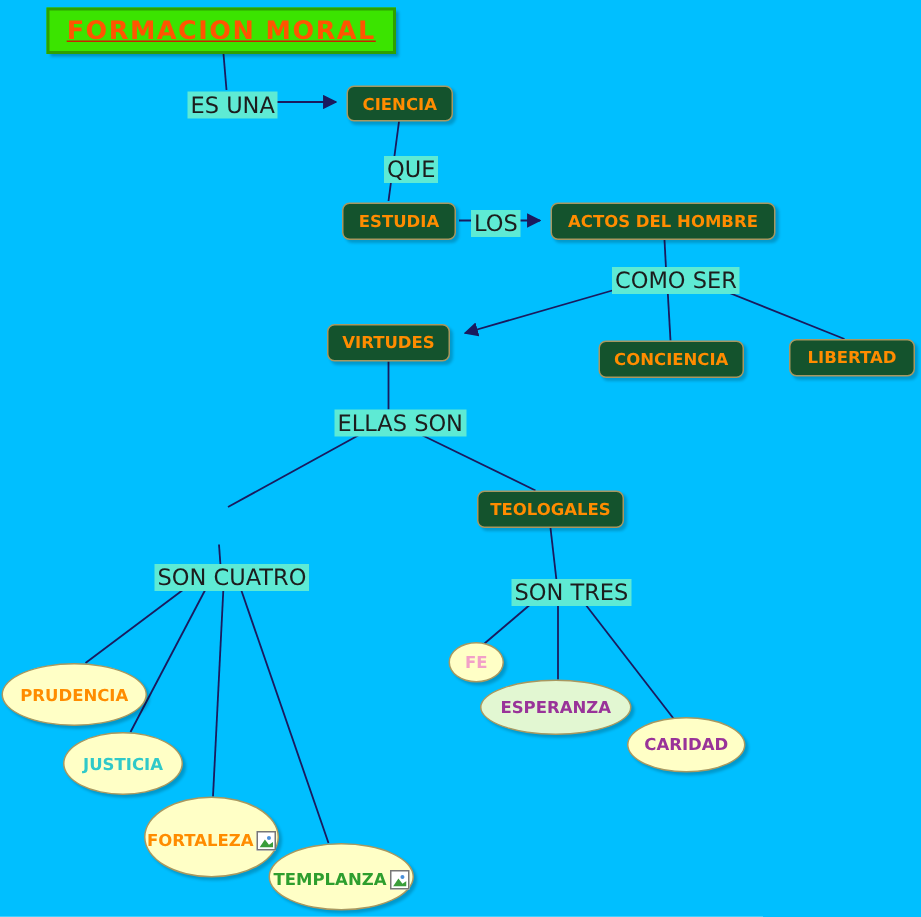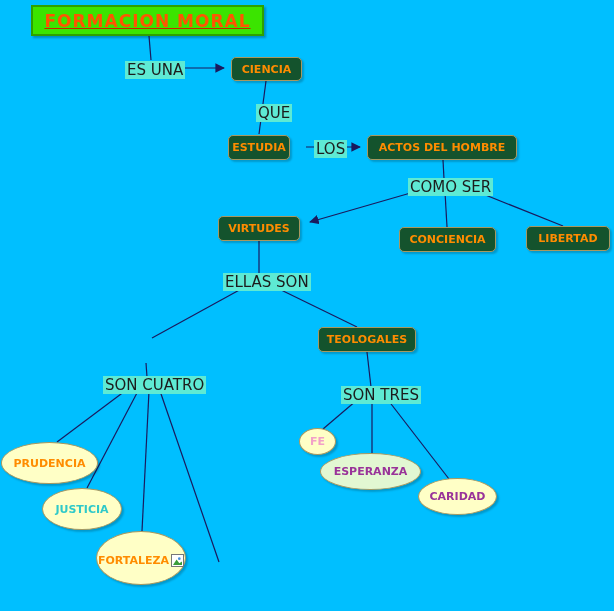--- a/index.html
+++ b/index.html
@@ -81,39 +81,49 @@
 
   <div class="label" style="left:125px; top:61px;">ES UNA</div>
   <div class="label" style="left:256px; top:104px;">QUE</div>
   <div class="label" style="left:314px; top:140px;">LOS</div>
   <div class="label" style="left:408px; top:178px;">COMO SER</div>
   <div class="label" style="left:223px; top:273px;">ELLAS SON</div>
   <div class="label" style="left:103px; top:376px;">SON CUATRO</div>
   <div class="label" style="left:341px; top:386px;">SON TRES</div>
 
   <div class="node rect txt-orange" style="left:231px; top:57px;  width:71px;  height:24px;">CIENCIA</div>
-  <div class="node rect txt-orange" style="left:228px; top:135px; width:62px;  height:25px;">ESTUDIA</div>
+  <div class="node rect txt-orange" style="left:228px; top:135px; width:76px;  height:25px;">ESTUDIA</div>
   <div class="node rect txt-orange" style="left:367px; top:135px; width:150px; height:25px;">ACTOS DEL HOMBRE</div>
   <div class="node rect txt-orange" style="left:218px; top:216px; width:82px;  height:25px;">VIRTUDES</div>
   <div class="node rect txt-orange" style="left:399px; top:227px; width:97px;  height:25px;">CONCIENCIA</div>
   <div class="node rect txt-orange" style="left:526px; top:226px; width:84px;  height:25px;">LIBERTAD</div>
   <div class="node rect txt-orange" style="left:318px; top:327px; width:98px;  height:25px;">TEOLOGALES</div>
 
   <div class="node ellipse txt-orange" style="left:1px;   top:442px; width:97px;  height:42px;">PRUDENCIA</div>
   <div class="node ellipse txt-cyan" style="left:42px;  top:488px; width:80px;  height:42px;">JUSTICIA</div>
 
   <div class="node ellipse txt-orange col" style="left:96px; top:531px; width:90px; height:54px; padding-top:4px;">
     <span>FORTALEZA</span>
     <span class="res-icon">
       <svg width="9" height="9" viewBox="0 0 10 10">
         <rect width="10" height="10" fill="#FFFFFF"></rect>
         <circle cx="7" cy="3" r="1.5" fill="#4A90D9"></circle>
         <path d="M0,10 L4,4 L7,8 L10,6 L10,10 z" fill="#3A9D3A"></path>
       </svg>
     </span>
   </div>
 
+  <div class="node ellipse txt-green col" style="left:179px; top:562px; width:97px; height:45px; padding-top:3px;">
+    <span>TEMPLANZA</span>
+    <span class="res-icon">
+      <svg width="9" height="9" viewBox="0 0 10 10">
+        <rect width="10" height="10" fill="#FFFFFF"></rect>
+        <circle cx="7" cy="3" r="1.5" fill="#4A90D9"></circle>
+        <path d="M0,10 L4,4 L7,8 L10,6 L10,10 z" fill="#3A9D3A"></path>
+      </svg>
+    </span>
+  </div>
 
   <div class="node ellipse txt-pink" style="left:299px; top:428px; width:37px; height:27px;">FE</div>
   <div class="node ellipse fill-green txt-purple" style="left:320px; top:453px; width:101px; height:37px;">ESPERANZA</div>
   <div class="node ellipse txt-purple" style="left:418px; top:478px; width:79px; height:37px;">CARIDAD</div>
 
 </div>
 
 </body></html>

